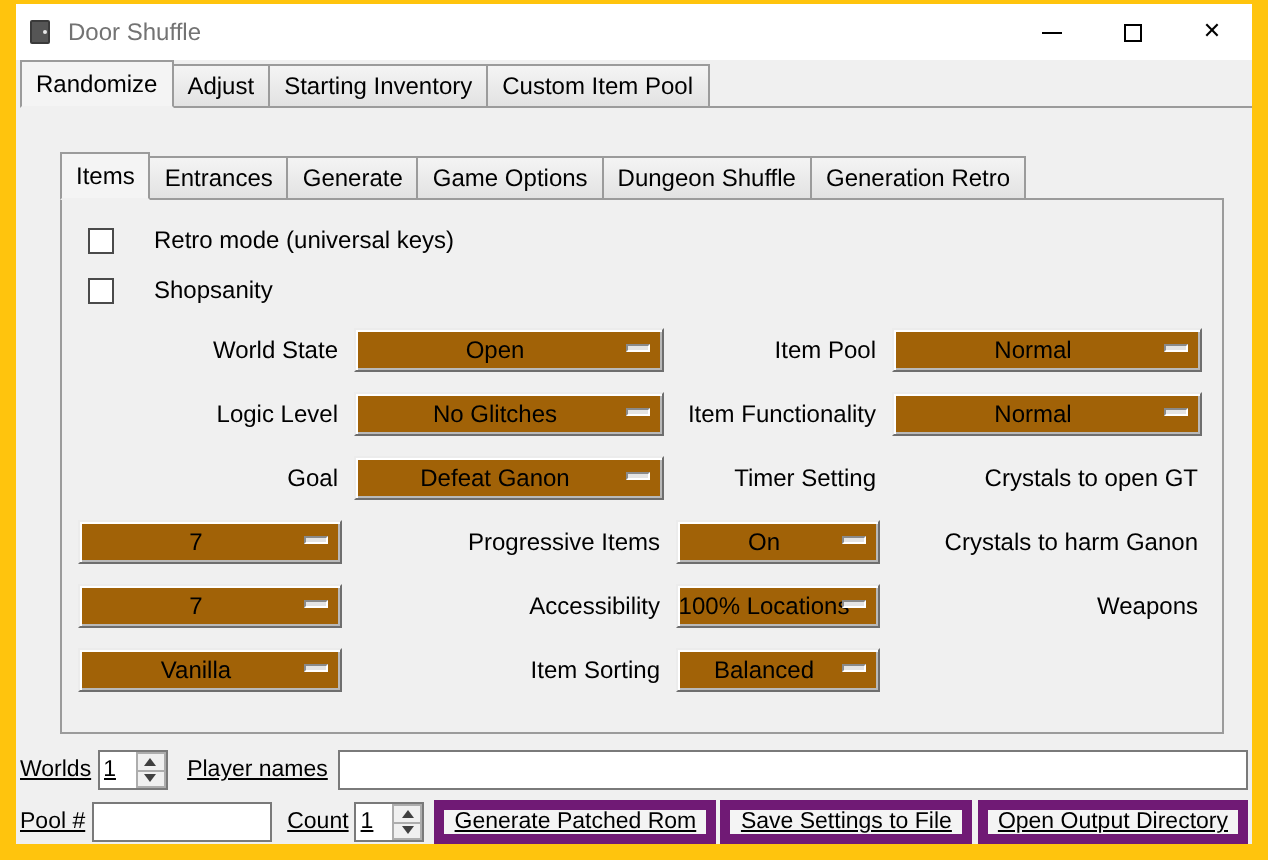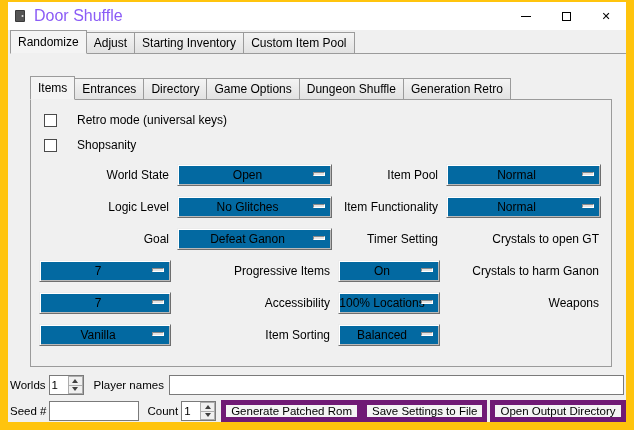--- a/index.html
+++ b/index.html
@@ -2,21 +2,21 @@
 <html><head>
 <meta charset="utf-8">
 <title>Door Shuffle</title>
 <style>
   * { margin:0; padding:0; box-sizing:border-box; }
   body { font-family:"Liberation Sans", sans-serif; font-size:12px; color:#000; background:#888; }
   .window { width:634px; height:430px; background:#ffc40d; padding:2px 8px 8px 8px; display:flex; flex-direction:column; position:relative; }
   
   .titlebar { height:28px; background:#ffffff; display:flex; align-items:center; flex:0 0 auto; }
   .app-icon { width:16px; height:16px; margin:0 6px 0 4px; display:inline-flex; }
-  .title-text { font-size:16px; color:#8b5cf6; }
+  .title-text { font-size:12px; color:#737373; }
   .win-controls { margin-left:auto; display:flex; height:100%; }
   .win-btn { width:40px; height:100%; display:flex; align-items:center; justify-content:center; cursor:default; }
   .min-glyph { width:10px; height:0; border-bottom:1px solid #000; display:block; }
   .max-glyph { width:9px; height:9px; border:1px solid #000; display:block; }
   .close-glyph { font-size:11px; line-height:1; }
   
   .content { flex:1 1 auto; background:#f0f0f0; display:flex; flex-direction:column; min-height:0; padding-top:0; }
   
   .tabrow { display:flex; align-items:flex-end; position:relative; }
   .tabrow::after { content:""; position:absolute; left:0; right:0; bottom:0; height:1px; background:#9b9b9b; }
@@ -26,28 +26,28 @@
   .outer-tabs { margin-left:2px; }
   
   .inner-nb { flex:1 1 auto; display:flex; flex-direction:column; margin:22px 14px 0 22px; min-height:0; }
   .inner-panel { flex:1 1 auto; border:1px solid #9b9b9b; border-top:none; background:#f0f0f0; padding:10px 8px 8px 8px; min-height:0; }
   
   .cb-row { display:flex; align-items:center; gap:20px; margin:3px 0 11px 5px; cursor:default; }
   .cbox { width:13px; height:13px; background:#fff; border:1px solid #4a4a4a; flex:0 0 auto; }
   
   .grid { display:grid; grid-template-columns:132px 155px 102px 155px; column-gap:6px; row-gap:10px; align-items:center; margin-top:12px; }
   .flabel { text-align:right; padding-right:2px; white-space:nowrap; }
-  .dropdown { height:22px; background:#0369a1; position:relative; display:flex; align-items:center; justify-content:center;
+  .dropdown { height:22px; background:#a16207; position:relative; display:flex; align-items:center; justify-content:center;
               border:1px solid; border-color:#ececec #6e6e6e #6e6e6e #ececec; box-shadow:inset 1px 1px 0 #ffffff, inset -1px -1px 0 #b9b9b9; cursor:default; }
   .dd-val { padding-right:14px; white-space:nowrap; }
   .dd-ind { position:absolute; right:6px; top:50%; margin-top:-3px; width:12px; height:4px; background:#e4e4e4;
             border-top:1px solid #8a8a8a; border-left:1px solid #8a8a8a; border-bottom:1px solid #fff; border-right:1px solid #fff; }
   
   .bottom { flex:0 0 auto; padding:8px 2px 0 2px; display:flex; flex-direction:column; gap:5px; font-size:11.5px; }
-  .brow { display:flex; align-items:center; }
+  .brow { display:flex; align-items:center;text-decoration:underline; }
   .lbl { white-space:nowrap; }
   .txt { height:20px; border:1px solid #7a7a7a; background:#fff; font:inherit; padding:1px 3px; outline:none; }
   .grow { flex:1 1 auto; min-width:0; }
   .seed-input { width:90px; }
   .spinbox { display:flex; height:20px; border:1px solid #7a7a7a; background:#fff; }
   .spin-input { width:18px; border:none; font:inherit; padding:1px 2px; outline:none; }
   .spin-btns { width:15px; display:flex; flex-direction:column; }
   .spin-btn { flex:1 1 auto; background:#f0f0f0; border:1px solid #adadad; display:flex; align-items:center; justify-content:center; cursor:default; }
   .spin-btn + .spin-btn { margin-top:-1px; }
   .tri-up { width:0; height:0; border-left:3px solid transparent; border-right:3px solid transparent; border-bottom:4px solid #404040; }
@@ -89,21 +89,21 @@
       <div class="tab active">Randomize</div>
       <div class="tab">Adjust</div>
       <div class="tab">Starting Inventory</div>
       <div class="tab">Custom Item Pool</div>
     </div>
 
     <div class="inner-nb">
       <div class="tabrow">
         <div class="tab active">Items</div>
         <div class="tab">Entrances</div>
-        <div class="tab">Directory</div>
+        <div class="tab">Generate</div>
         <div class="tab">Game Options</div>
         <div class="tab">Dungeon Shuffle</div>
         <div class="tab">Generation Retro</div>
       </div>
 
       <div class="inner-panel">
 
         <div class="cb-row">
           <span class="cbox"></span>
           <span>Retro mode (universal keys)</span>
@@ -193,21 +193,21 @@
             <div class="spin-btn">
                 <span class="tri-down"></span>
               </div>
           </div>
         </div>
         <span class="lbl ml10 mr5">Player names</span>
         <input class="txt grow" value="" style="">
       </div>
 
       <div class="brow">
-        <span class="lbl mr3">Seed #</span>
+        <span class="lbl mr3">Pool #</span>
         <input class="txt seed-input" value="" style="">
         <span class="lbl ml8 mr3">Count</span>
         <div class="spinbox">
           <input class="spin-input" value="1" style="">
           <div class="spin-btns">
             <div class="spin-btn">
                 <span class="tri-up"></span>
               </div>
             <div class="spin-btn">
                 <span class="tri-down"></span>

